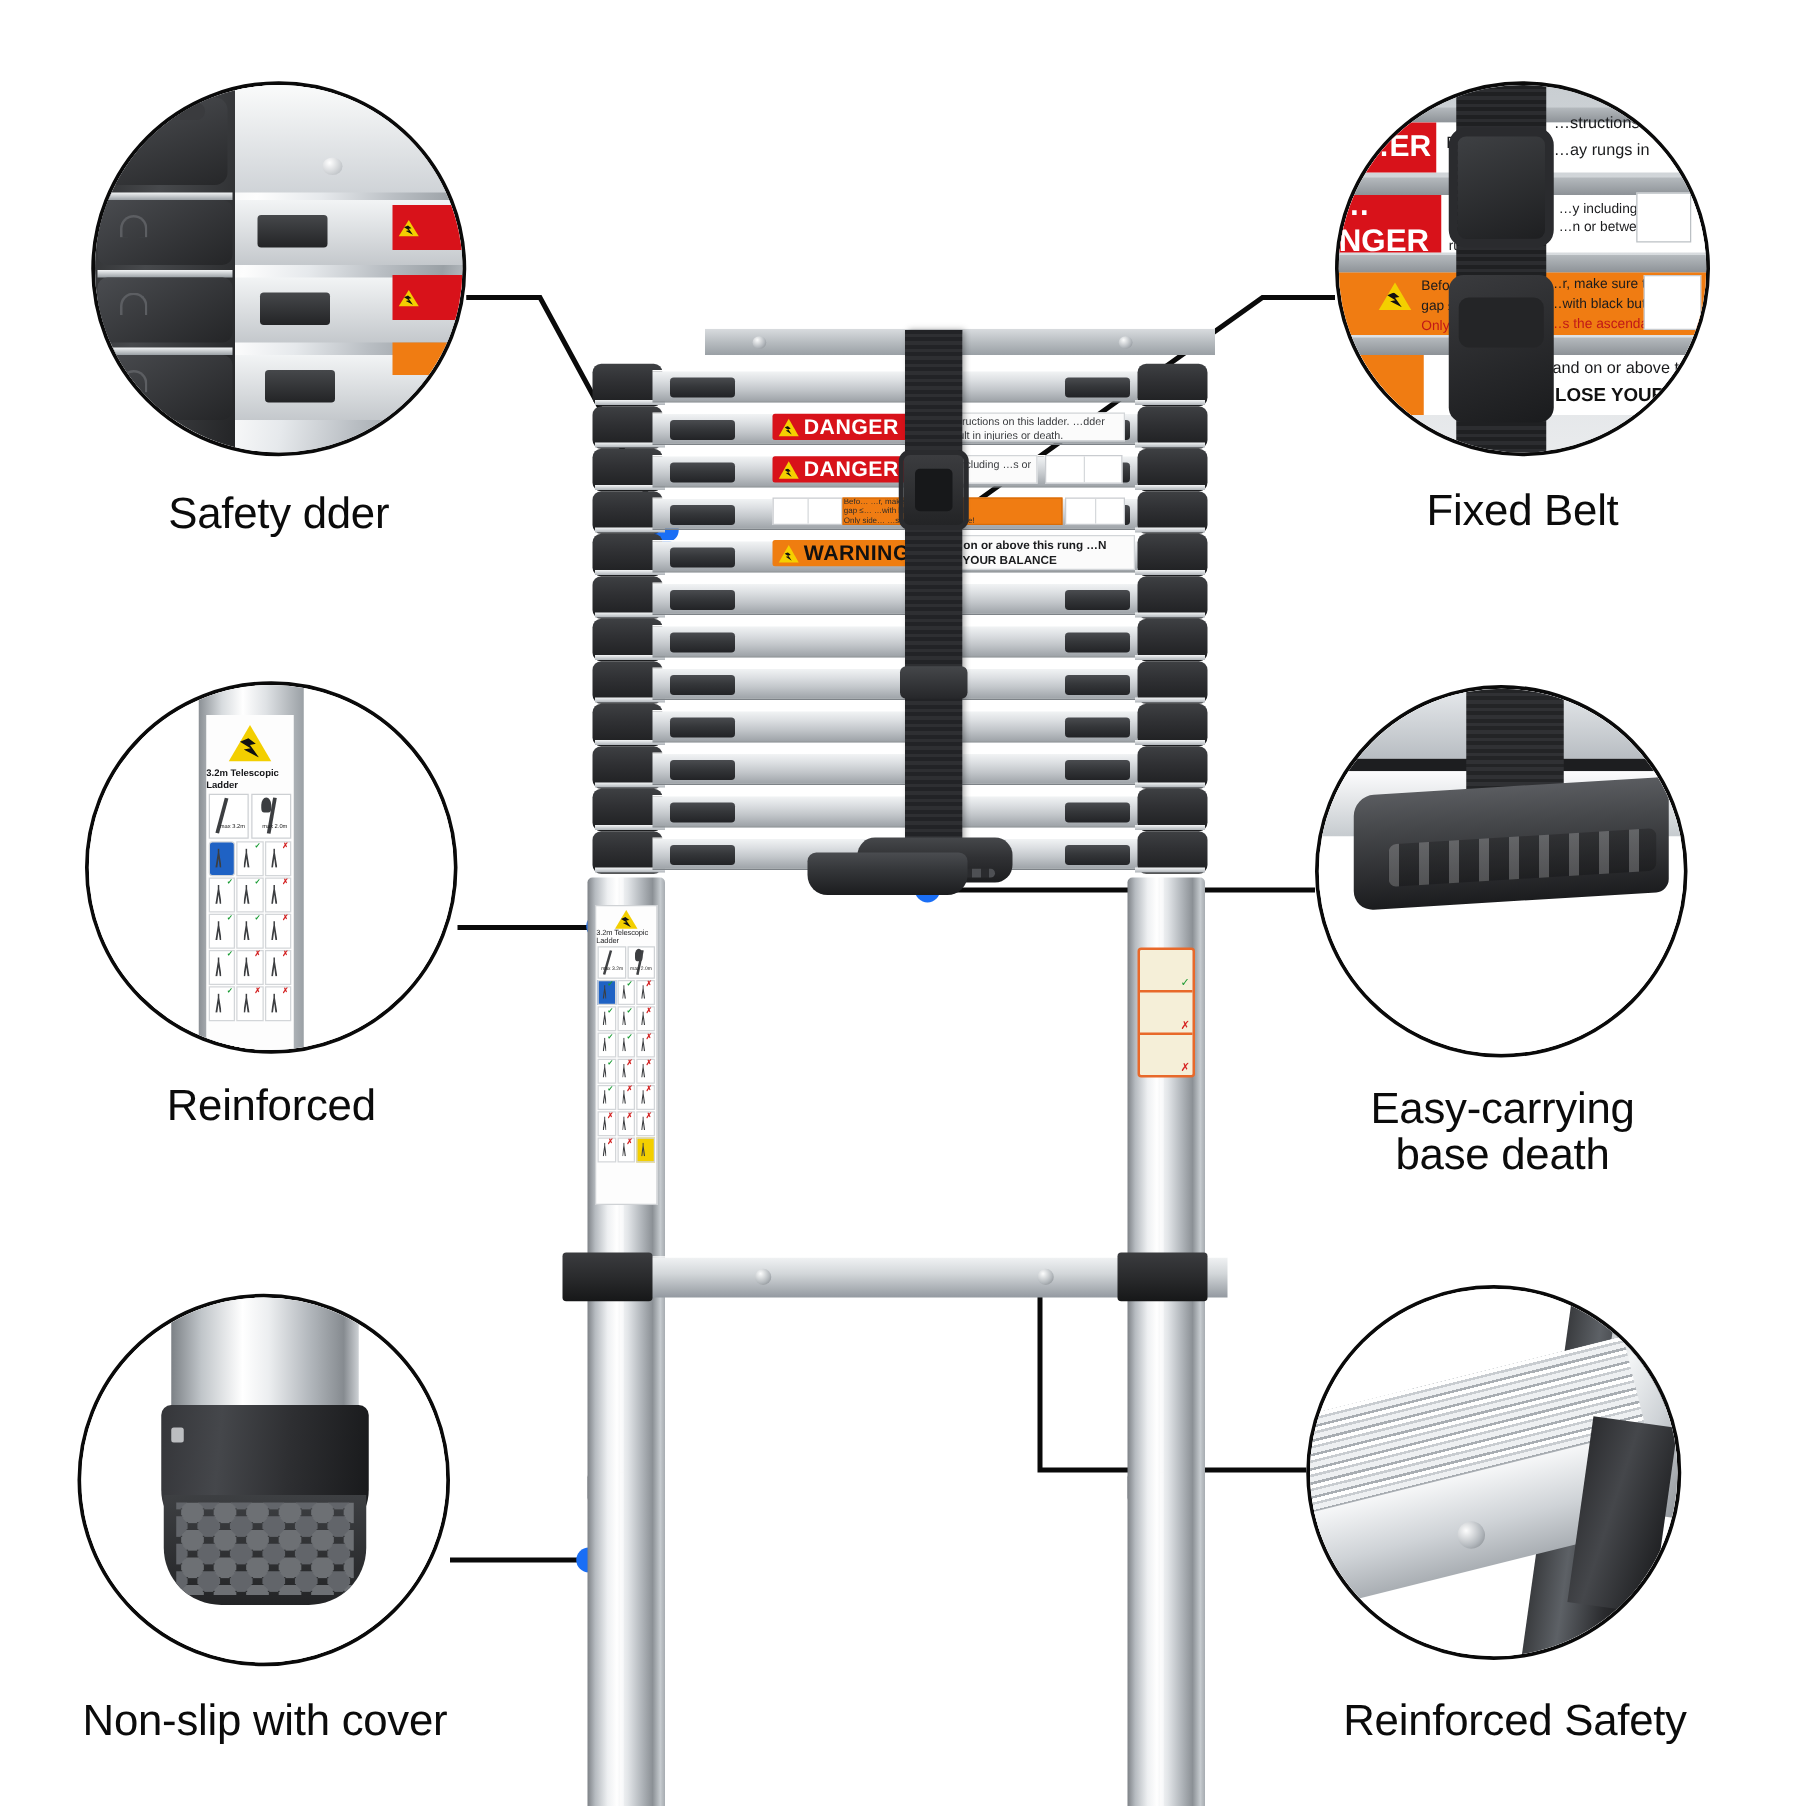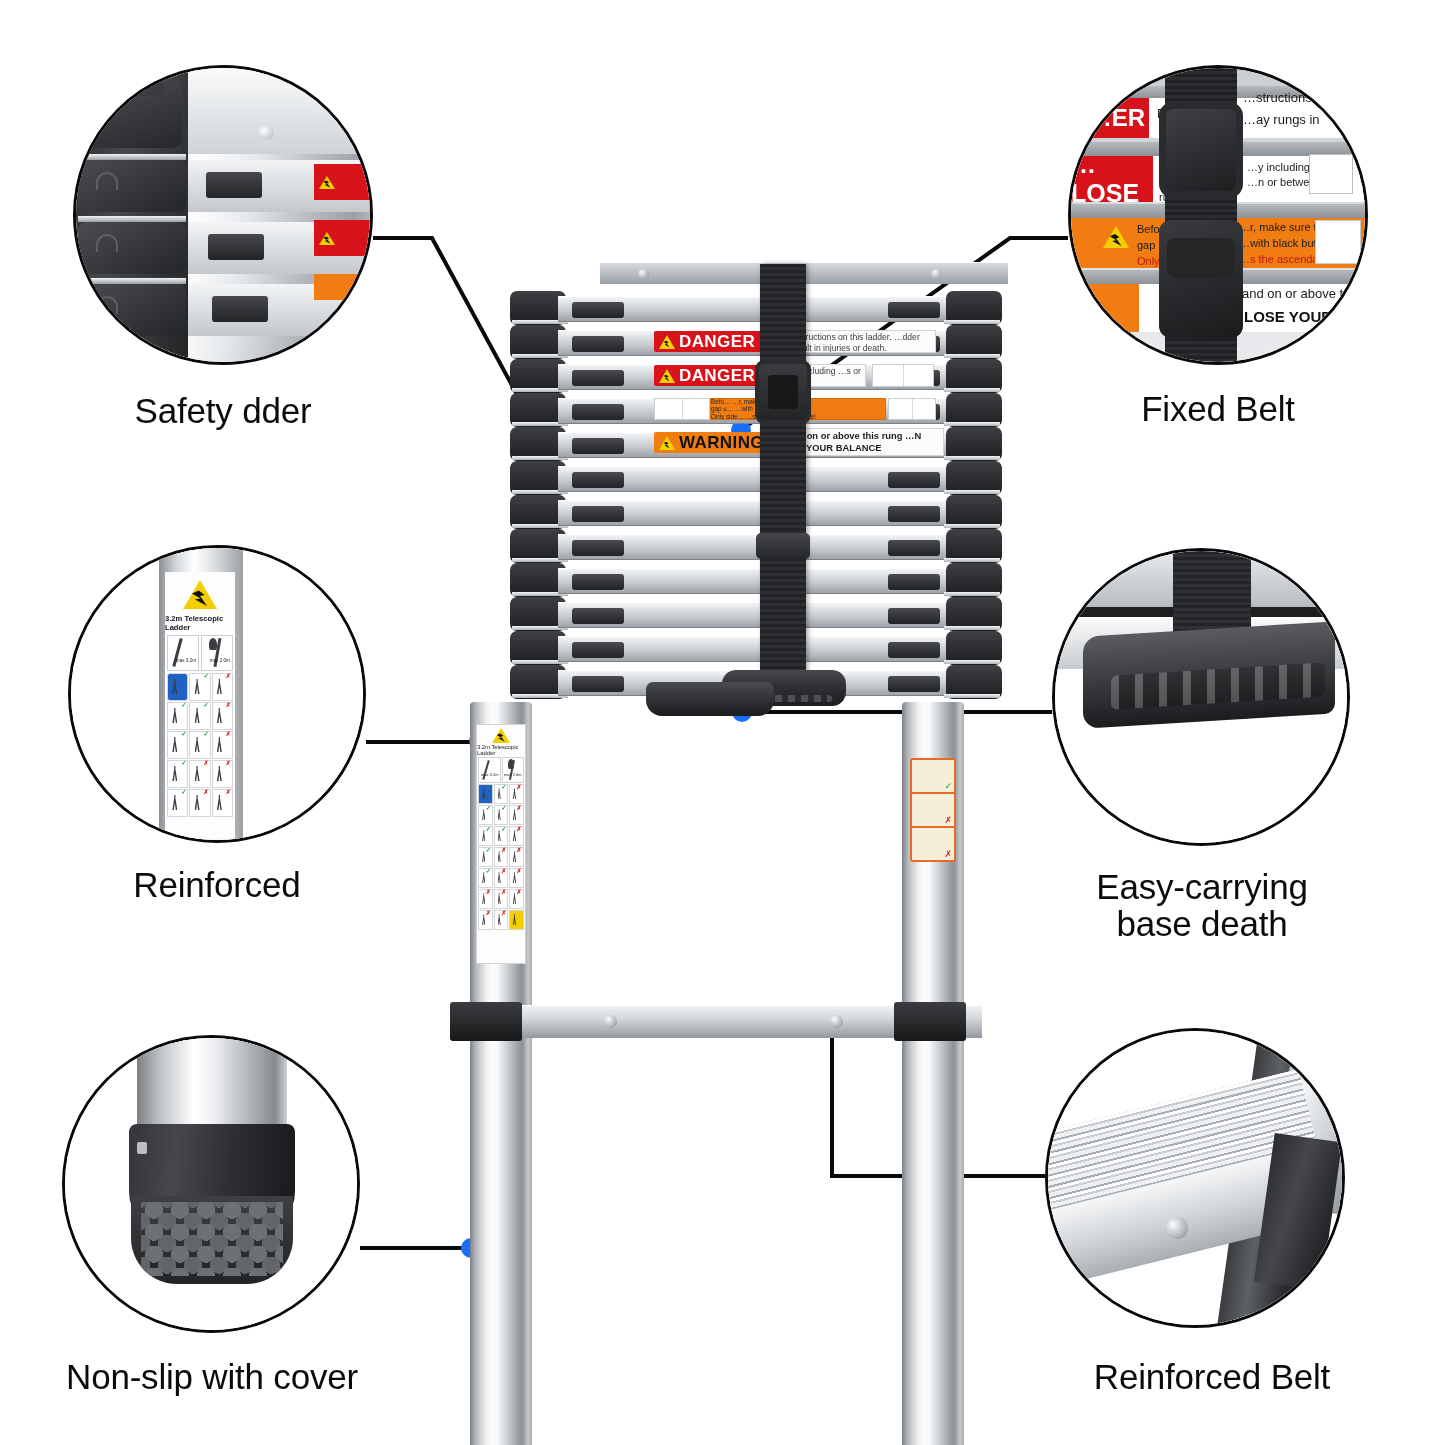--- a/index.html
+++ b/index.html
@@ -36,21 +36,21 @@
     background:linear-gradient(90deg,#7e8287 0%,#b6bbc0 10%,#eef0f2 26%,#ffffff 38%,
       #e2e5e8 52%,#b0b5ba 70%,#8b9095 84%,#c6cbcf 94%,#a6abb0 100%);
   }
   .plastic-v {
     background:linear-gradient(90deg,#242527 0%,#3a3b3e 18%,#55575b 40%,#3d3e41 62%,#202123 100%);
   }
 
   
   #ladder { position:absolute; left:432px; top:278px; width:580px; height:1010px; }
 
-  .rungstack { position:absolute; left:42px; top:0px; width:492px; height:420px;margin-left:36px; }
+  .rungstack { position:absolute; left:42px; top:0px; width:492px; height:420px; }
   .rung { position:absolute; left:0; width:492px; height:30px; }
   .rung .beam {
     position:absolute; left:48px; right:48px; top:2px; height:26px;
     background:linear-gradient(180deg,#f2f4f5 0%,#dcdfe2 30%,#c2c6ca 62%,#9ea3a8 100%);
     border-top:1px solid #ffffff; border-bottom:1px solid #7d8287;
   }
   .rung .cap-l, .rung .cap-r {
     position:absolute; top:-3px; width:56px; height:34px;
     background:linear-gradient(180deg,#3e4043 0%,#303134 40%,#1d1e20 100%);
     border-radius:7px;
@@ -521,21 +521,21 @@
         <div class="ph" style="background:linear-gradient(180deg,#c9ced2,#e9ebed)"></div>
         <div style="position:absolute;left:0;top:18px;right:0;height:12px;background:linear-gradient(180deg,#b5babe,#8d9297)"></div>
         <div style="position:absolute;left:0;top:30px;right:0;height:40px;background:#fff"></div>
         <div style="position:absolute;left:0;top:30px;width:78px;height:40px;background:#d8121a;color:#fff;font-size:24px;font-weight:700;display:flex;align-items:center;justify-content:flex-end;padding-right:4px">…ER</div>
         <div style="position:absolute;left:86px;top:38px;font-size:13px;color:#1a1b1d">Fa…</div>
         <div style="position:absolute;left:172px;top:22px;font-size:13px;color:#1a1b1d">…structions</div>
         <div style="position:absolute;left:172px;top:44px;font-size:13px;color:#1a1b1d">…ay rungs in</div>
 
         <div style="position:absolute;left:0;top:74px;right:0;height:14px;background:linear-gradient(180deg,#b5babe,#8d9297)"></div>
         <div style="position:absolute;left:0;top:88px;right:0;height:46px;background:#fff"></div>
-        <div style="position:absolute;left:0;top:88px;width:82px;height:46px;background:#d8121a;color:#fff;font-size:25px;font-weight:700;display:flex;align-items:center;justify-content:flex-end;padding-right:4px">…LOSE</div>
+        <div style="position:absolute;left:0;top:88px;width:82px;height:46px;background:#d8121a;color:#fff;font-size:25px;font-weight:700;display:flex;align-items:center;justify-content:flex-end;padding-right:4px">…NGER</div>
         <div style="position:absolute;left:88px;top:92px;font-size:11px;color:#1a1b1d;line-height:1.35">
           <div>Don' …</div>
           <div>hands…</div>
           <div>rungs…</div>
         </div>
         <div style="position:absolute;left:176px;top:92px;font-size:11px;color:#1a1b1d;line-height:1.4">
           <div>…y including</div>
           <div>…n or between</div>
         </div>
         <div style="position:absolute;left:238px;top:86px;width:44px;height:40px;border:1px solid #bbc0c4;background:#fff"></div>
@@ -665,16 +665,16 @@
         <div style="position:absolute;left:-10px;top:70px;width:276px;height:96px;transform:rotate(-14deg);
              background:repeating-linear-gradient(180deg,#fefefe 0 3px,#c8ccd0 3px 5px,#eef0f2 5px 9px,#a8adb2 9px 11px)"></div>
         <div style="position:absolute;left:-10px;top:150px;width:264px;height:76px;transform:rotate(-14deg);
              background:linear-gradient(180deg,#f6f7f8,#cfd3d7 55%,#a9aeb3)"></div>
         <div style="position:absolute;left:118px;top:186px;width:22px;height:22px;border-radius:50%;
              background:radial-gradient(circle at 36% 30%,#fdfdfd,#b3b8bd 60%,#7c8186);transform:rotate(-14deg)"></div>
         <div style="position:absolute;left:216px;top:106px;width:68px;height:150px;transform:rotate(8deg);
              background:linear-gradient(100deg,#2c2d30,#45474b 40%,#1a1b1d)"></div>
       </div>
     </div>
-    <div class="calabel" style="left:1032px; top:1358px; width:360px">Reinforced Belt</div>
+    <div class="calabel" style="left:1032px; top:1358px; width:360px">Reinforced Safety</div>
   </div>
 
 </div>
 
 </body></html>

